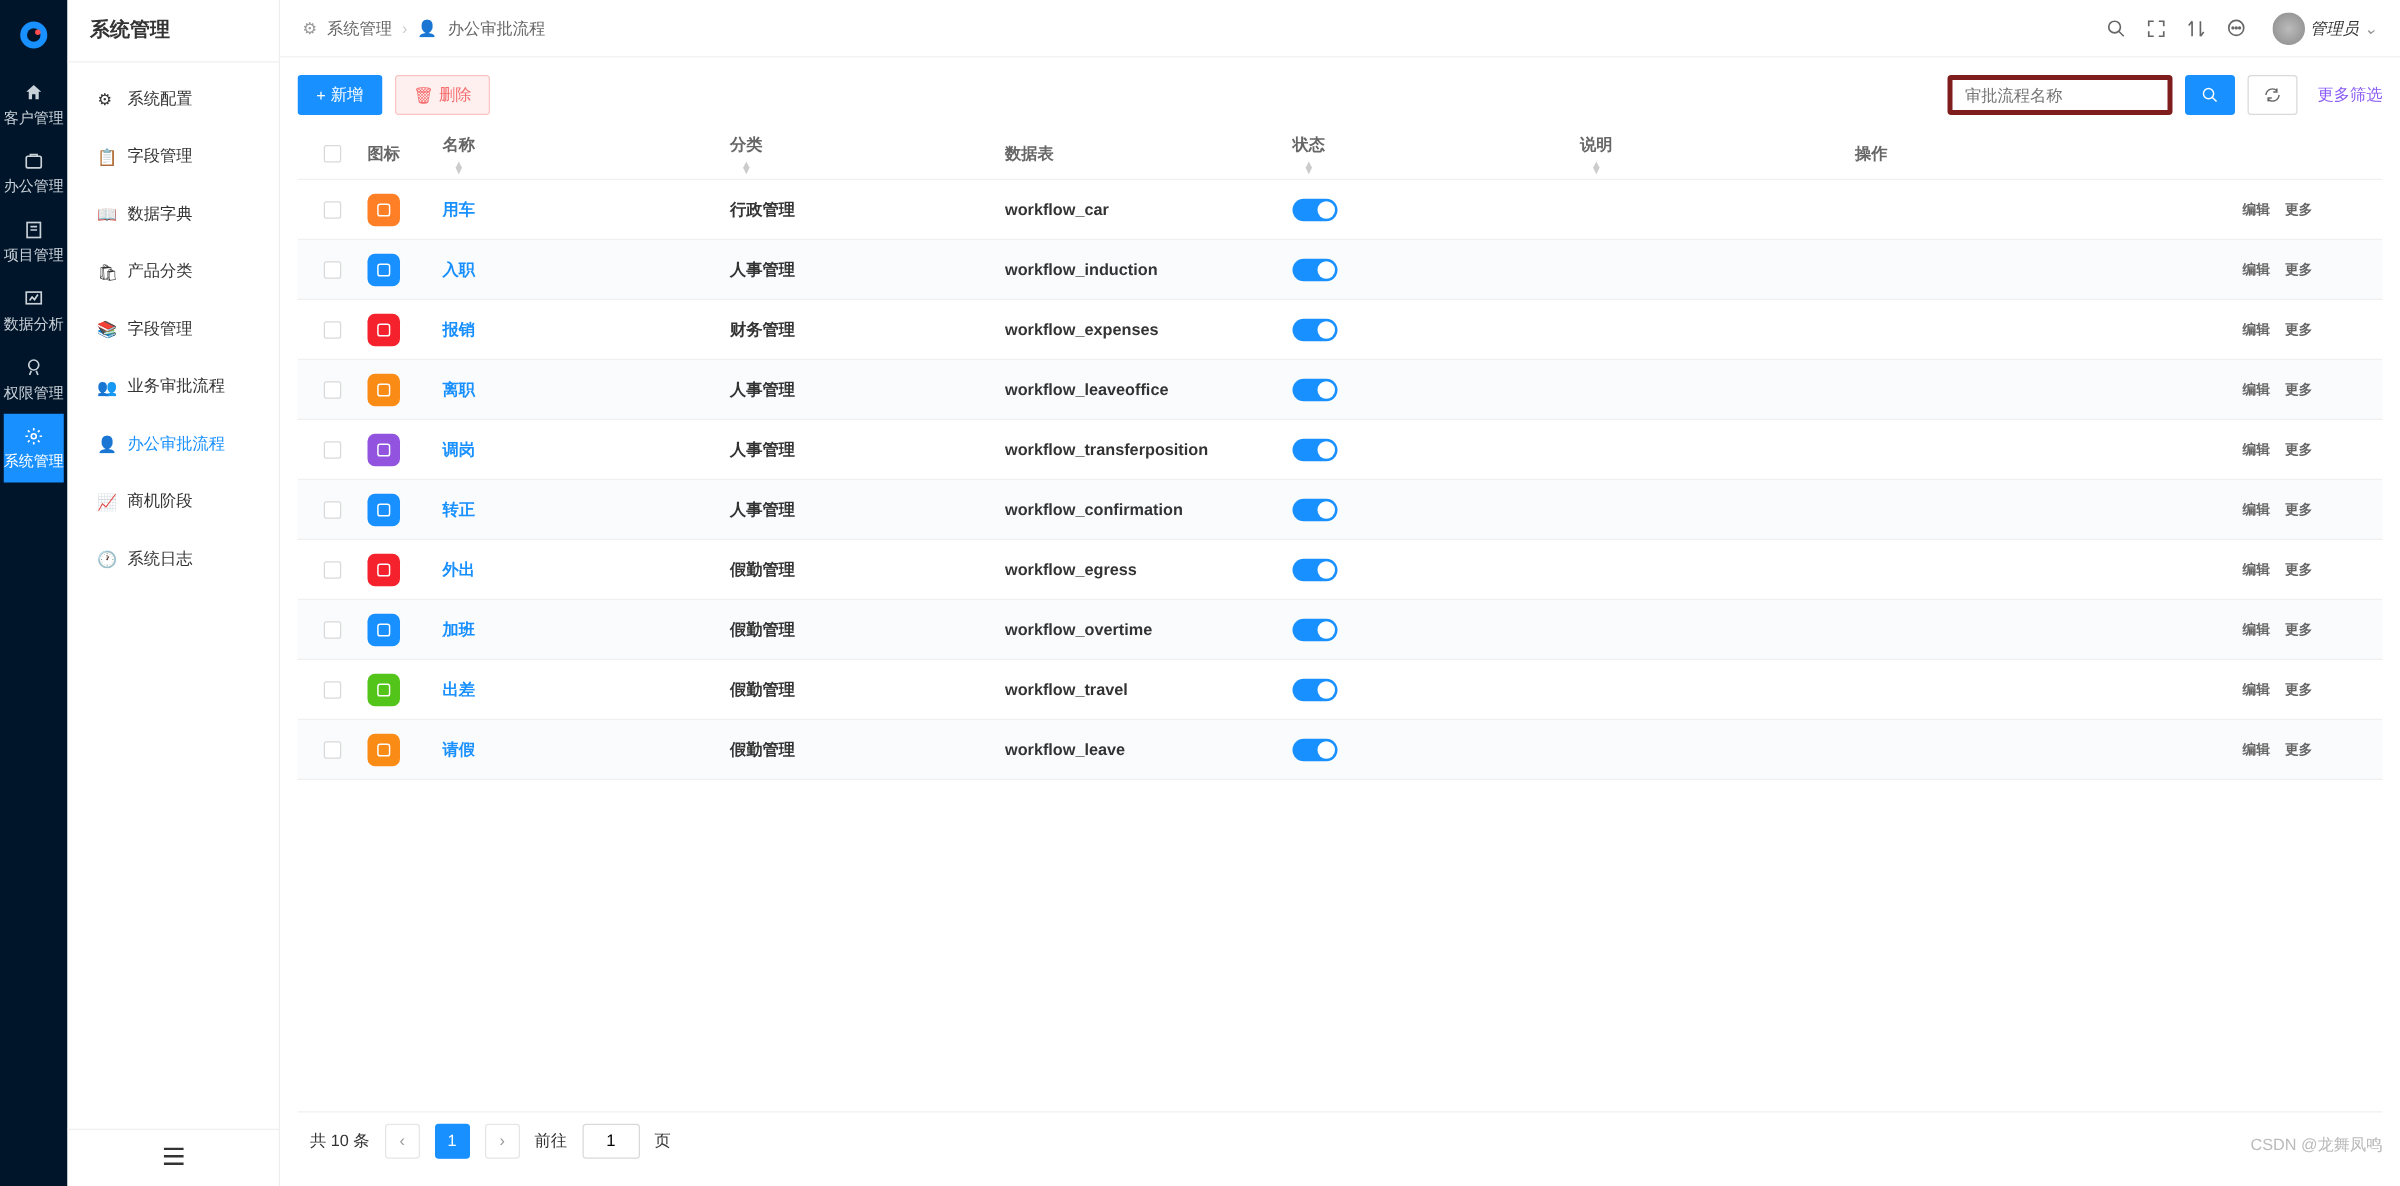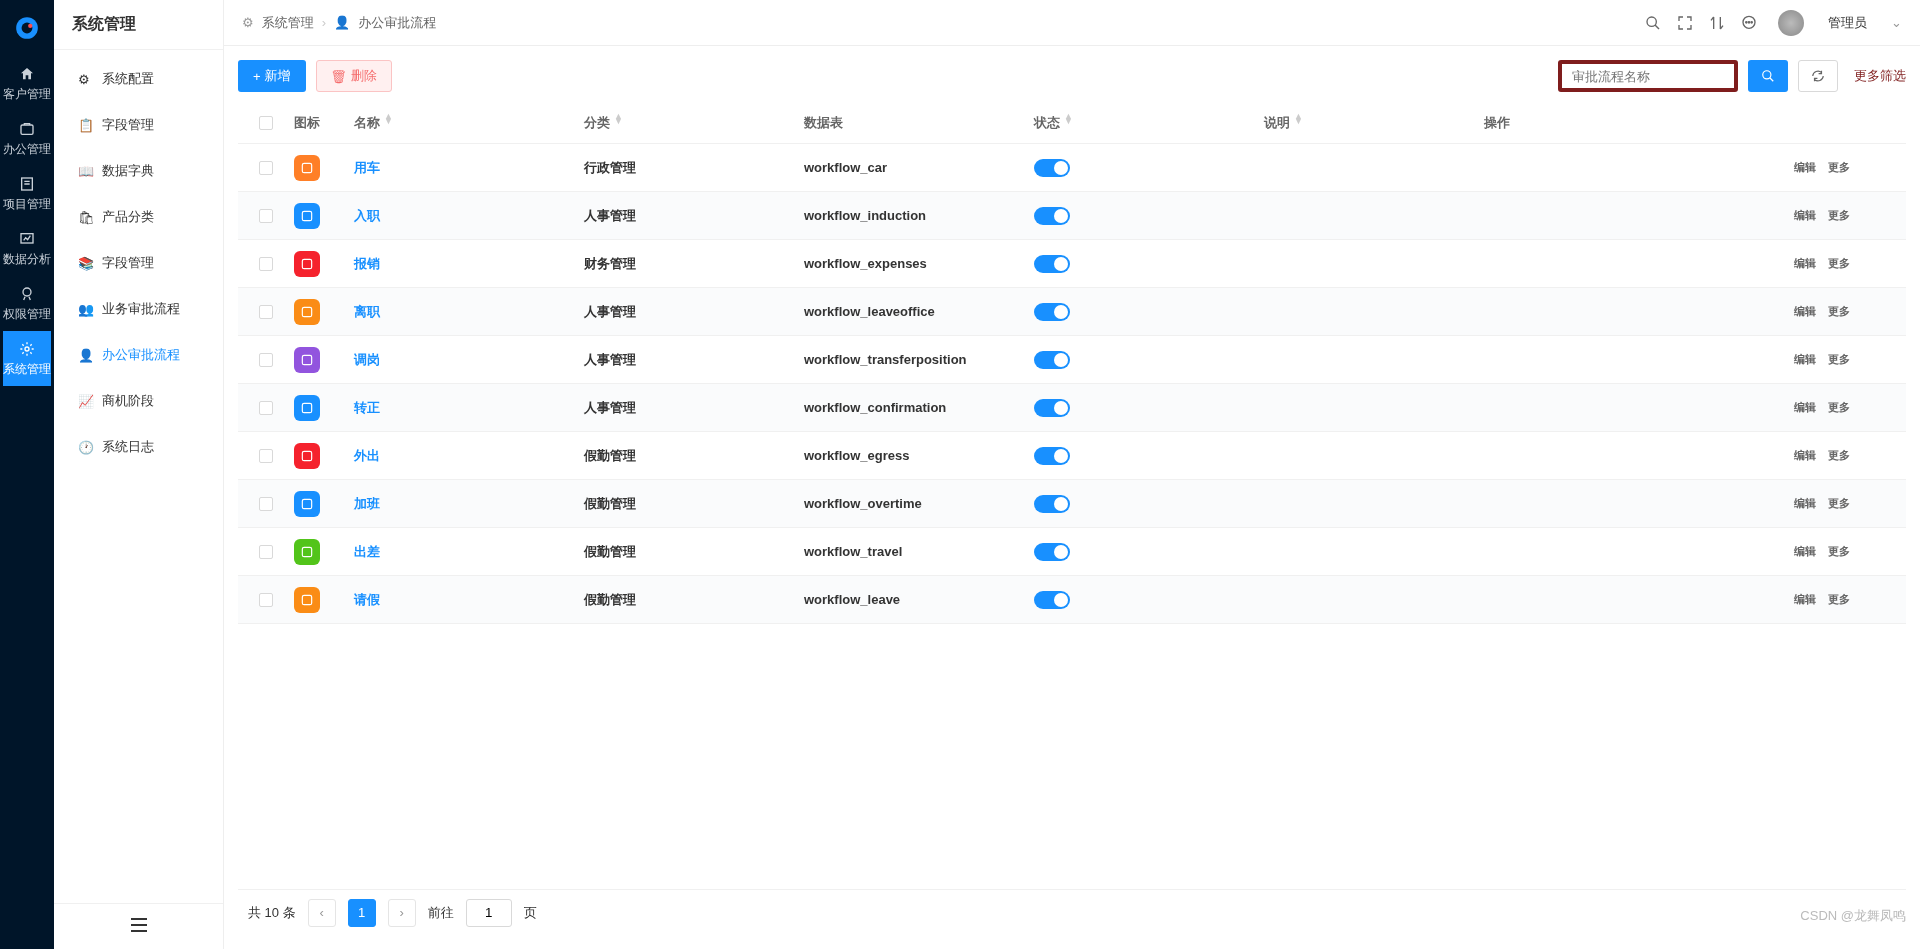--- a/index.html
+++ b/index.html
@@ -24,52 +24,52 @@
 .sb-collapse { cursor:pointer; }
 
 
 .main { flex:1; display:flex; flex-direction:column; background:#f6f8fa;}
 .topbar { height:46px; background:#fff; border-bottom:1px solid #eee; display:flex; align-items:center; padding:0 18px; gap:14px;}
 .breadcrumb { display:flex; align-items:center; gap:8px; color:#666; font-size:13px;}
 .breadcrumb .bc-icon { color:#999; }
 .breadcrumb .sep { color:#ccc; }
 .topbar .spacer { flex:1; }
 .topbar .tb-icon { width:18px; height:18px; cursor:pointer; color:#666; display:flex; align-items:center; justify-content:center;}
-.topbar .user { display:flex; align-items:center; gap:24px; cursor:pointer; margin-left:6px;}
+.topbar .user { display:flex; align-items:center; gap:4px; cursor:pointer; margin-left:6px;font-style:italic;}
 .topbar .avatar { width:26px; height:26px; border-radius:50%; background:#ccc; background-image: radial-gradient(#bbb,#888);}
 .topbar .chev { color:#999; }
 
 .content { flex:1; padding:14px; display:flex; flex-direction:column; background:#fff; margin:0;}
 .toolbar { display:flex; align-items:center; gap:10px; margin-bottom:10px;}
 .btn { display:inline-flex; align-items:center; gap:4px; height:32px; padding:0 14px; border-radius:3px; cursor:pointer; font-size:13px; border:1px solid transparent;}
 .btn-primary { background:#1890ff; color:#fff;}
 .btn-danger-outline { background:#fff0f0; color:#f56c6c; border:1px solid #fbc4c4;}
 .btn-icon-primary { background:#1890ff; color:#fff; width:40px; justify-content:center; padding:0;}
 .btn-plain { background:#fff; border:1px solid #d9d9d9; color:#666; width:40px; justify-content:center; padding:0;}
 .toolbar .spacer { flex:1;}
 .search-input { height:32px; width:180px; border:4px solid #7f1d1d; border-radius:3px; padding:0 10px; font-size:13px; outline:none;}
-.more-filter { color:#7f1d1d; cursor:pointer; margin-left:6px;}
+.more-filter { color:#8b5cf6; cursor:pointer; margin-left:6px;}
 
 
 .table { flex:1; overflow:auto;font-weight:bold;}
 .thead, .trow { display:flex; align-items:center; border-bottom:1px solid #f0f0f0; padding:0 8px;}
 .thead { height:42px; color:#666; font-size:13px; background:#fff;}
 .trow { height:48px; font-size:13px;}
 .trow:nth-child(even){ background:#fafbfc;}
 .cell { padding:0 8px; display:flex; align-items:center;}
 .c-check { width:40px; justify-content:center;}
 .c-icon-col { width:60px;}
 .c-name { width:230px;}
 .c-cat { width:220px;}
 .c-tbl { width:230px;}
 .c-status { width:230px;}
 .c-desc { width:220px;}
 .c-action { flex:1; justify-content:flex-start; gap:12px;}
 .c-action .act-wrap { margin-left:auto; display:flex; gap:12px; padding-right:40px;}
-.th-label { display:flex; align-items:flex-start; gap:4px;}
+.th-label { display:flex; align-items:center; gap:4px;flex-direction:column;}
 .sort { display:flex; flex-direction:column; line-height:5px; color:#ccc; font-size:9px;}
 .checkbox { width:14px; height:14px; border:1px solid #d9d9d9; border-radius:2px; cursor:pointer; background:#fff;}
 .row-icon { width:26px; height:26px; border-radius:6px; display:flex; align-items:center; justify-content:center; color:#fff; font-size:14px;}
 .name-link { color:#1890ff; cursor:pointer;}
 .switch { width:36px; height:18px; background:#1890ff; border-radius:10px; position:relative; cursor:pointer;}
 .switch::after { content:""; position:absolute; width:14px; height:14px; background:#fff; border-radius:50%; top:2px; right:2px;}
 .act-link { color:#666; cursor:pointer; font-size:11px;}
 
 
 .pagination { height:46px; display:flex; align-items:center; gap:12px; padding:0 10px; border-top:1px solid #f0f0f0;}

